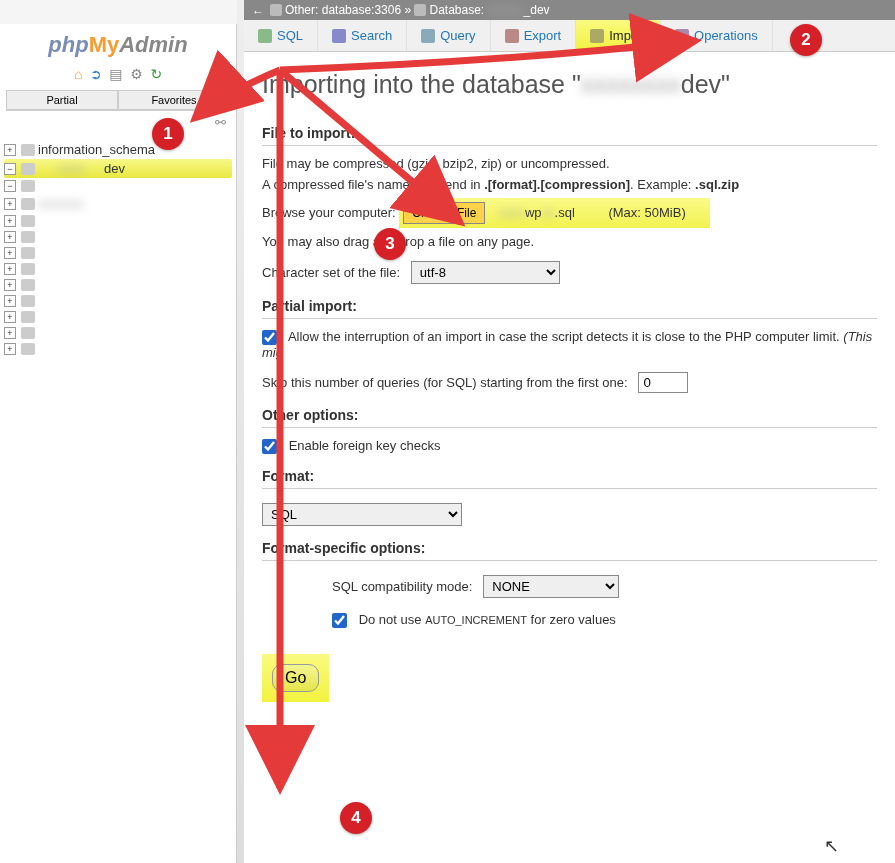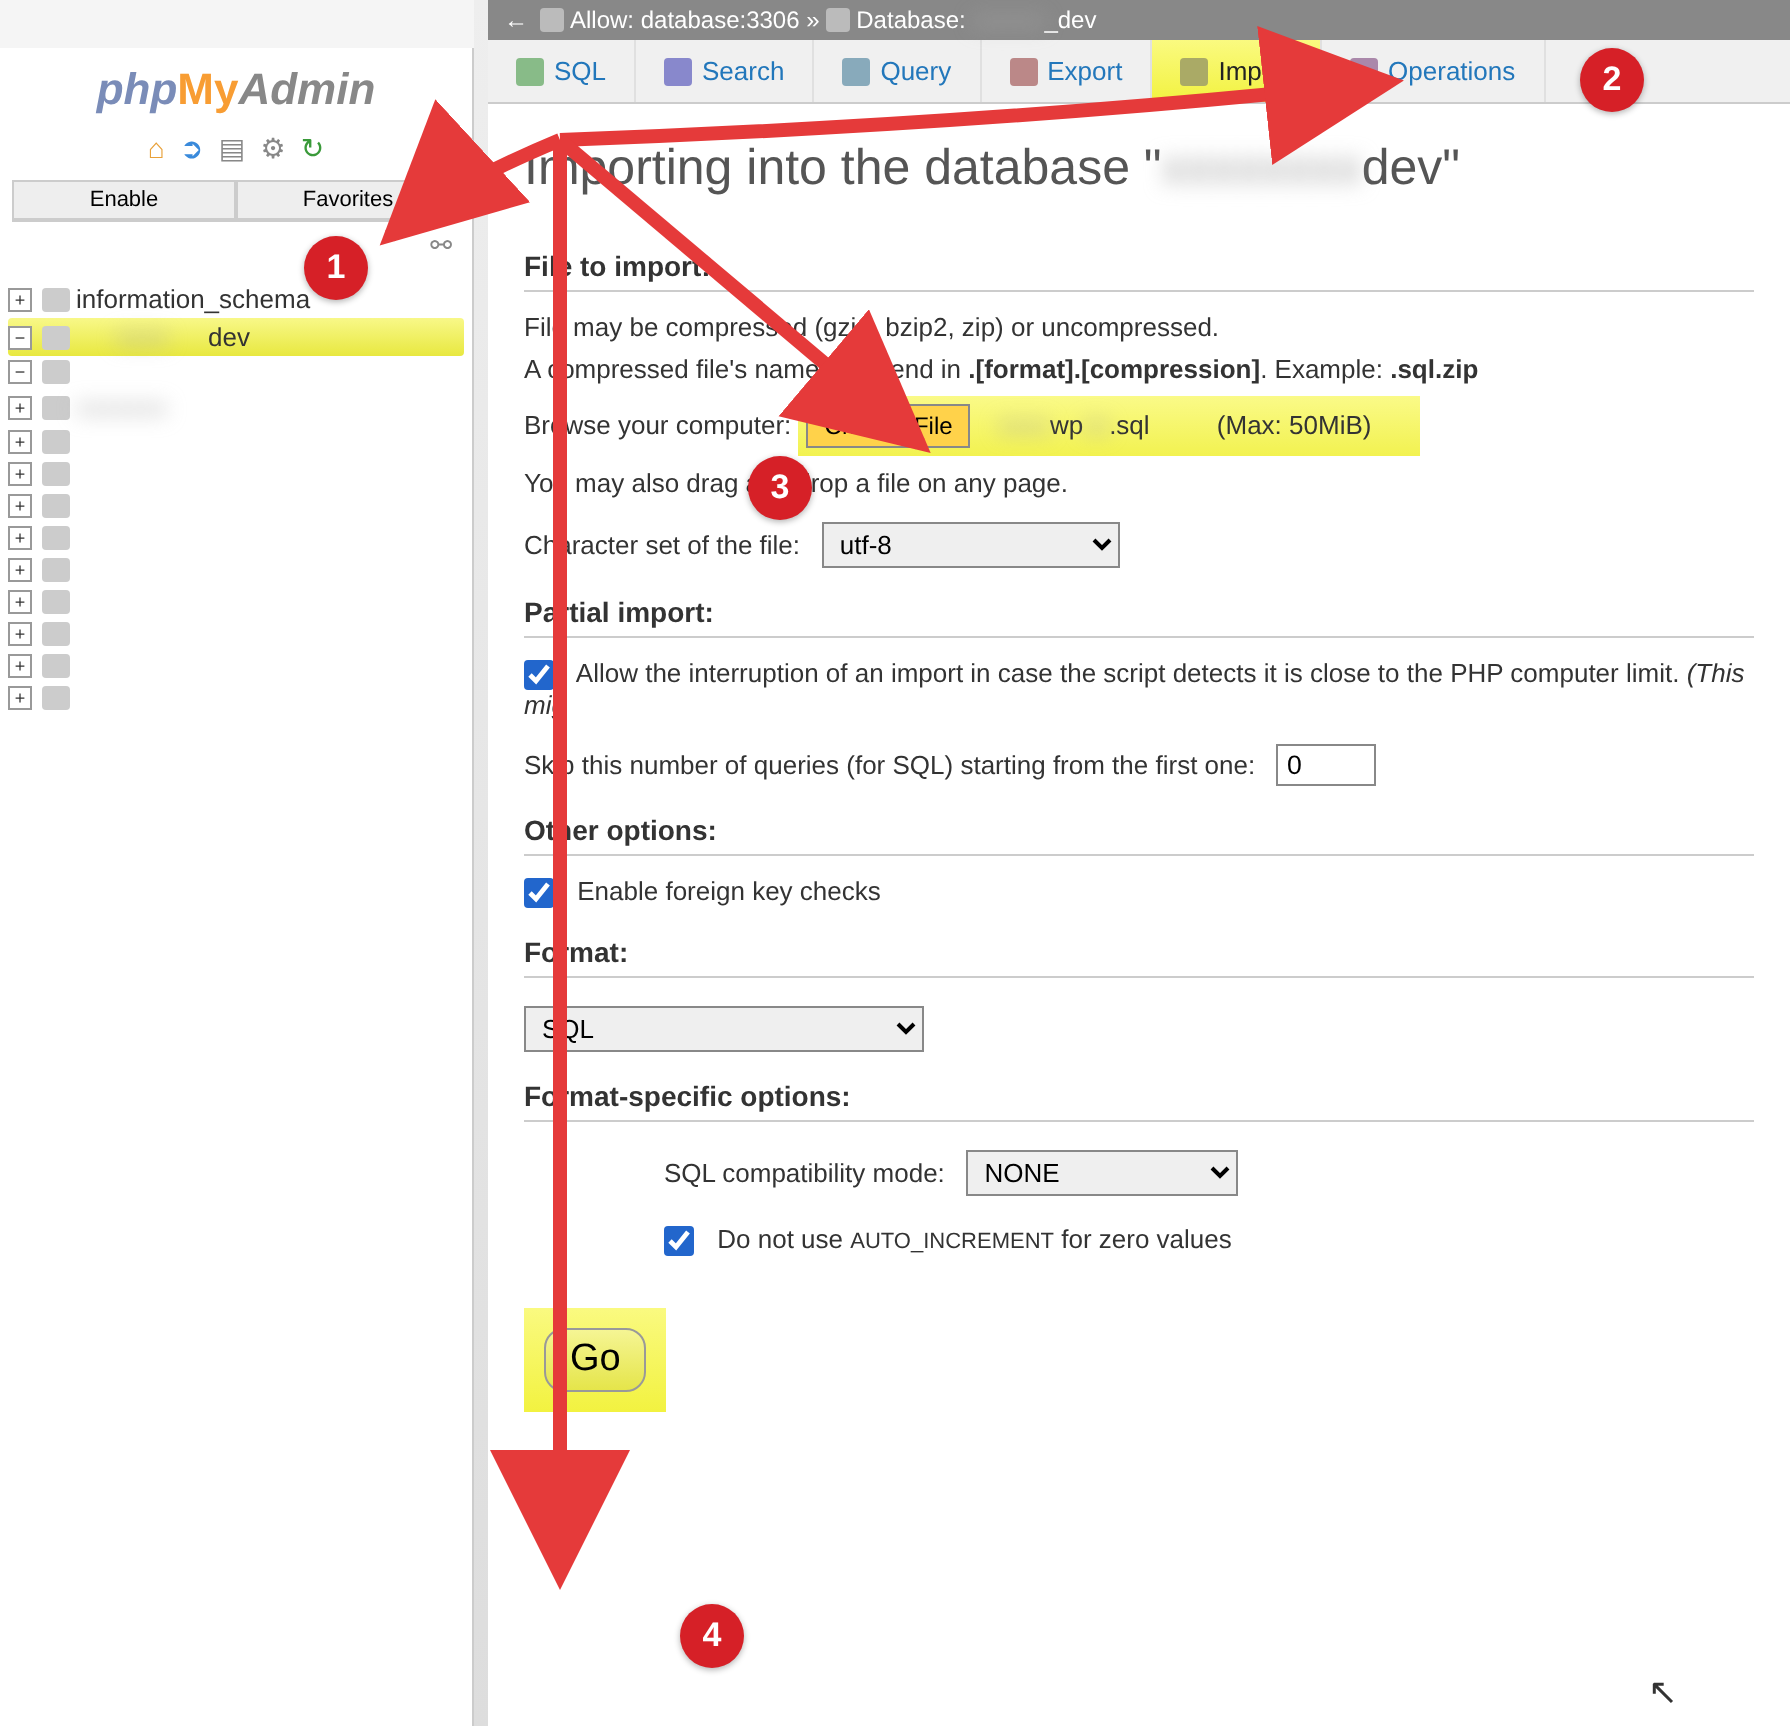--- a/index.html
+++ b/index.html
@@ -171,21 +171,21 @@
       background: linear-gradient(#fafa80, #f2f240);
       display: inline-block;
       padding: 10px;
       margin-top: 16px;
     }
     .go-btn {
       background: linear-gradient(#f5f594, #e5e54a);
       border: 1px solid #999;
       border-radius: 10px;
       padding: 4px 12px;
-      font-size: 19px;
+      font-size: 16px;
       cursor: pointer;
     }
     .badge {
       position: absolute;
       width: 32px; height: 32px;
       background: #d62027;
       color: #fff;
       border-radius: 50%;
       display: flex;
       align-items: center; justify-content: center;
@@ -218,21 +218,21 @@
       <span class="php">php</span><span class="my">My</span><span class="admin">Admin</span>
     </div>
     <div class="toolbar-icons">
       <span style="color:#e8a13a">⌂</span>
       <span style="color:#3a8adb">➲</span>
       <span style="color:#888">▤</span>
       <span style="color:#888">⚙</span>
       <span style="color:#3a9a3a">↻</span>
     </div>
     <div class="tabs-recent">
-      <button>Enable</button>
+      <button>Partial</button>
       <button>Favorites</button>
     </div>
     <div style="text-align:right; padding:4px 10px 0 0;">
       <span style="color:#888">⚯</span>
     </div>
     <div class="db-tree">
       <div class="tree-item">
         <span class="expander">+</span>
         <span class="db-icon"></span>
         <span>information_schema</span>
@@ -290,21 +290,21 @@
         </div>
     </div>
   </div>
 
   <div class="divider-handle"></div>
 
   <div class="main">
     <div class="breadcrumb">
       <span style="margin-right:6px; cursor:pointer">←</span>
       <span class="bc-icon"></span>
-      <a href="#"><span>Allow:</span> <span>database:3306</span></a>
+      <a href="#"><span>Other:</span> <span>database:3306</span></a>
       &nbsp;<span>»</span>&nbsp;
       <span class="bc-icon"></span>
       <a href="#"><span>Database:</span> <span class="blur">xxxxxx</span><span>_dev</span></a>
     </div>
 
     <div class="main-tabs">
       <div class="tab">
           <span class="tab-icon" style="background:#8b8"></span>
           <span>SQL</span>
         </div>

